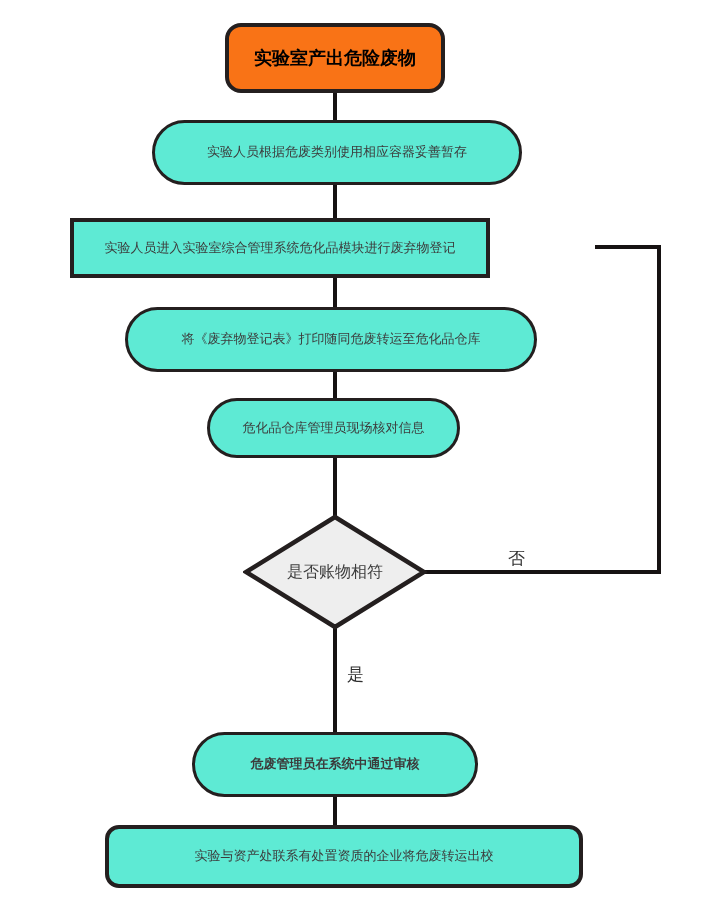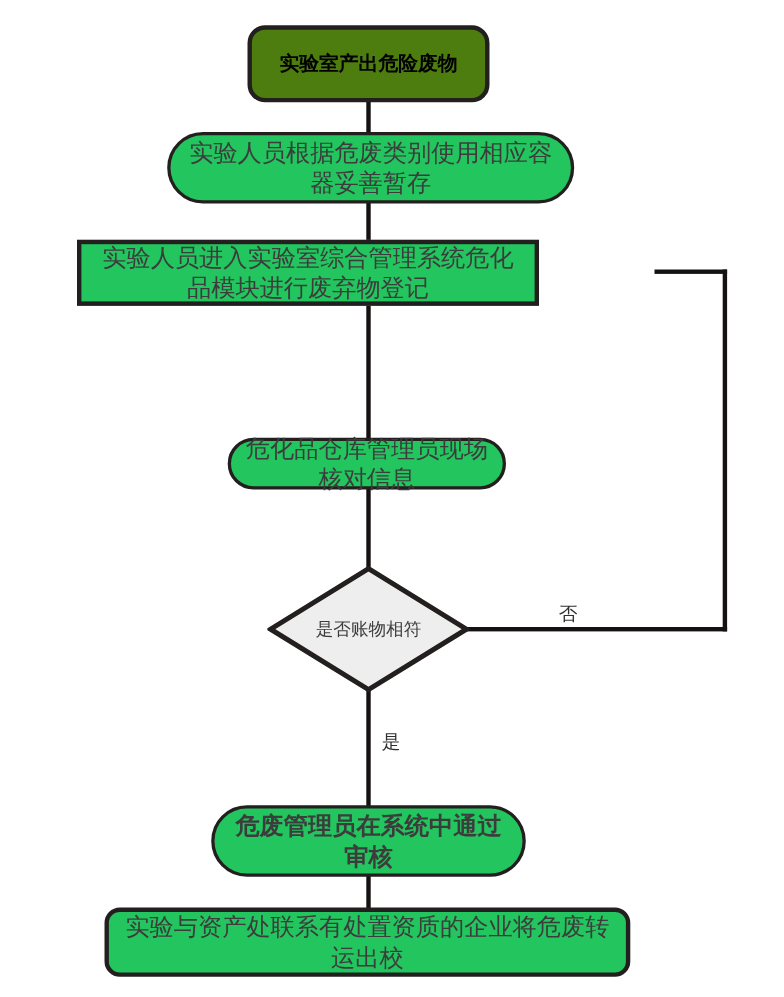--- a/index.html
+++ b/index.html
@@ -7,49 +7,49 @@
   #canvas {
     position: relative;
     width: 713px;
     height: 906px;
     background: #ffffff;
     overflow: hidden;
   }
   .node {
     position: absolute;
     box-sizing: border-box;
-    background: #22c55e;
+    background: #5eead4;
     border: 3px solid #241f1f;
     display: flex;
     align-items: center;
     justify-content: center;
     text-align: center;
-    font-size: 22px;
+    font-size: 13px;
     line-height: 1.25;
     color: #3c3c3c;
     z-index: 2;
     padding: 0 10px;
   }
   .node--start {
     left: 225px; top: 23px; width: 220px; height: 70px;
-    background: #4d7c0f;
+    background: #f97316;
     border-width: 4px;
     border-radius: 16px;
     font-weight: bold;
     font-size: 18px;
     color: #000000;
   }
   .node--stadium { border-radius: 40px; }
   .node--temp-storage   { left: 152px; top: 120px; width: 370px; height: 65px; }
   .node--register       { left:  70px; top: 218px; width: 420px; height: 60px; border-width: 4px; }
   .node--print-transfer { left: 125px; top: 307px; width: 412px; height: 65px; }
-  .node--verify         { left: 207px; top: 398px; width: 253px; height: 47px; border-radius: 32px; }
+  .node--verify         { left: 207px; top: 398px; width: 253px; height: 60px; border-radius: 32px; }
   .node--approve        { left: 192px; top: 732px; width: 286px; height: 65px; font-weight: bold; }
   .node--end {
-    left: 95px; top: 825px; width: 478px; height: 63px;
+    left: 105px; top: 825px; width: 478px; height: 63px;
     border-width: 4px;
     border-radius: 14px;
   }
   .diamond-wrap {
     position: absolute;
     left: 243px; top: 514px; width: 184px; height: 116px;
     z-index: 2;
   }
   .diamond-wrap svg { display: block; }
   .diamond-wrap polygon {
@@ -99,20 +99,21 @@
 
   <div class="edge-label edge-label--no">否</div>
   <div class="edge-label edge-label--yes">是</div>
 
   <div class="node node--start">实验室产出危险废物</div>
 
   <div class="node node--stadium node--temp-storage">实验人员根据危废类别使用相应容器妥善暂存</div>
 
   <div class="node node--register">实验人员进入实验室综合管理系统危化品模块进行废弃物登记</div>
 
+  <div class="node node--stadium node--print-transfer">将《废弃物登记表》打印随同危废转运至危化品仓库</div>
 
   <div class="node node--stadium node--verify">危化品仓库管理员现场核对信息</div>
 
   <div class="diamond-wrap">
     <svg width="184" height="116" viewBox="0 0 184 116">
       <polygon points="92,3 181,58 92,113 3,58"></polygon>
     </svg>
     <div class="diamond-label">是否账物相符</div>
   </div>
 

